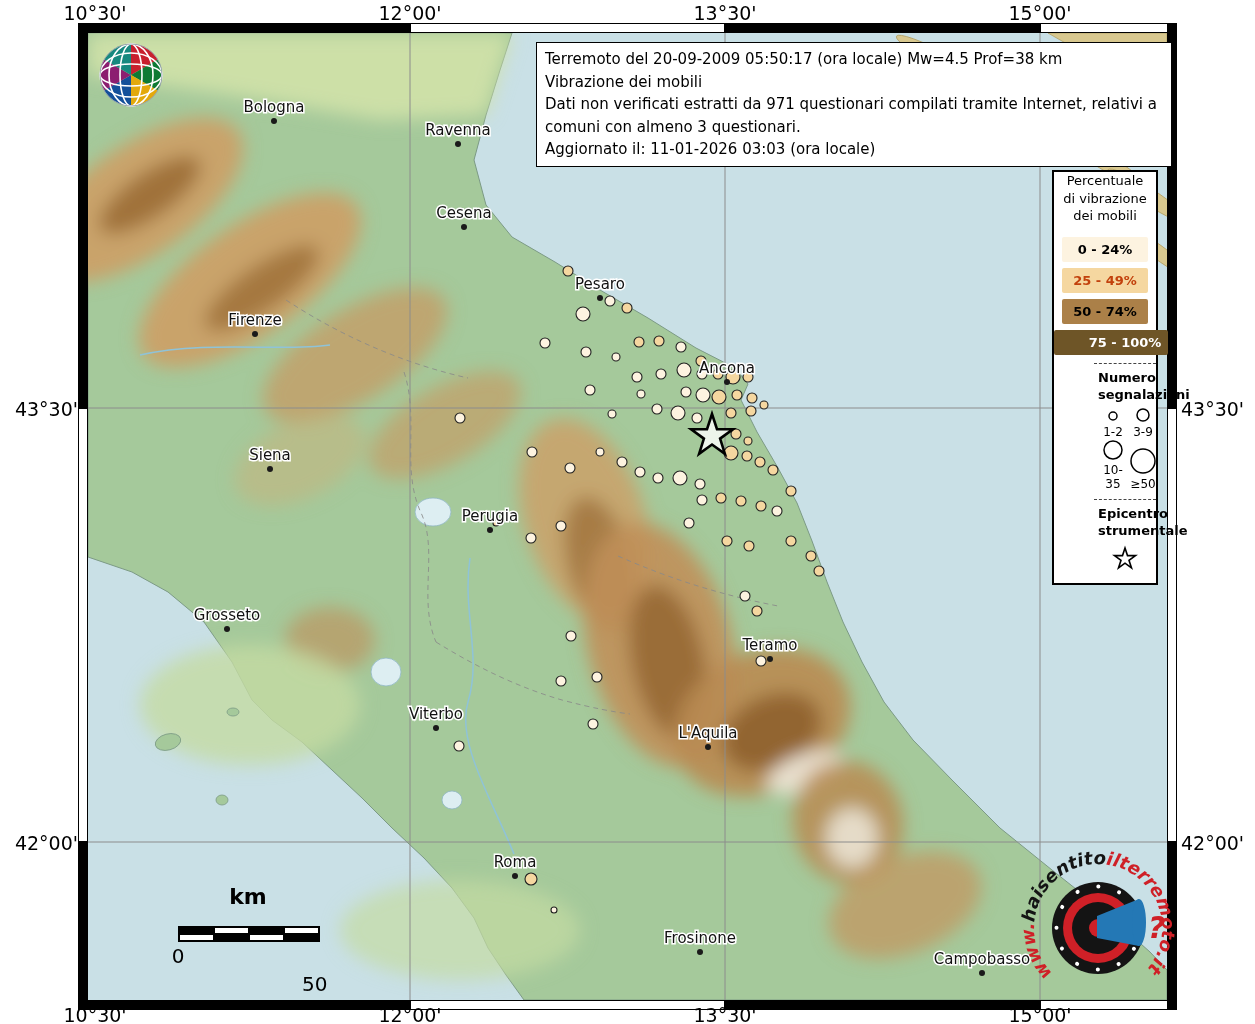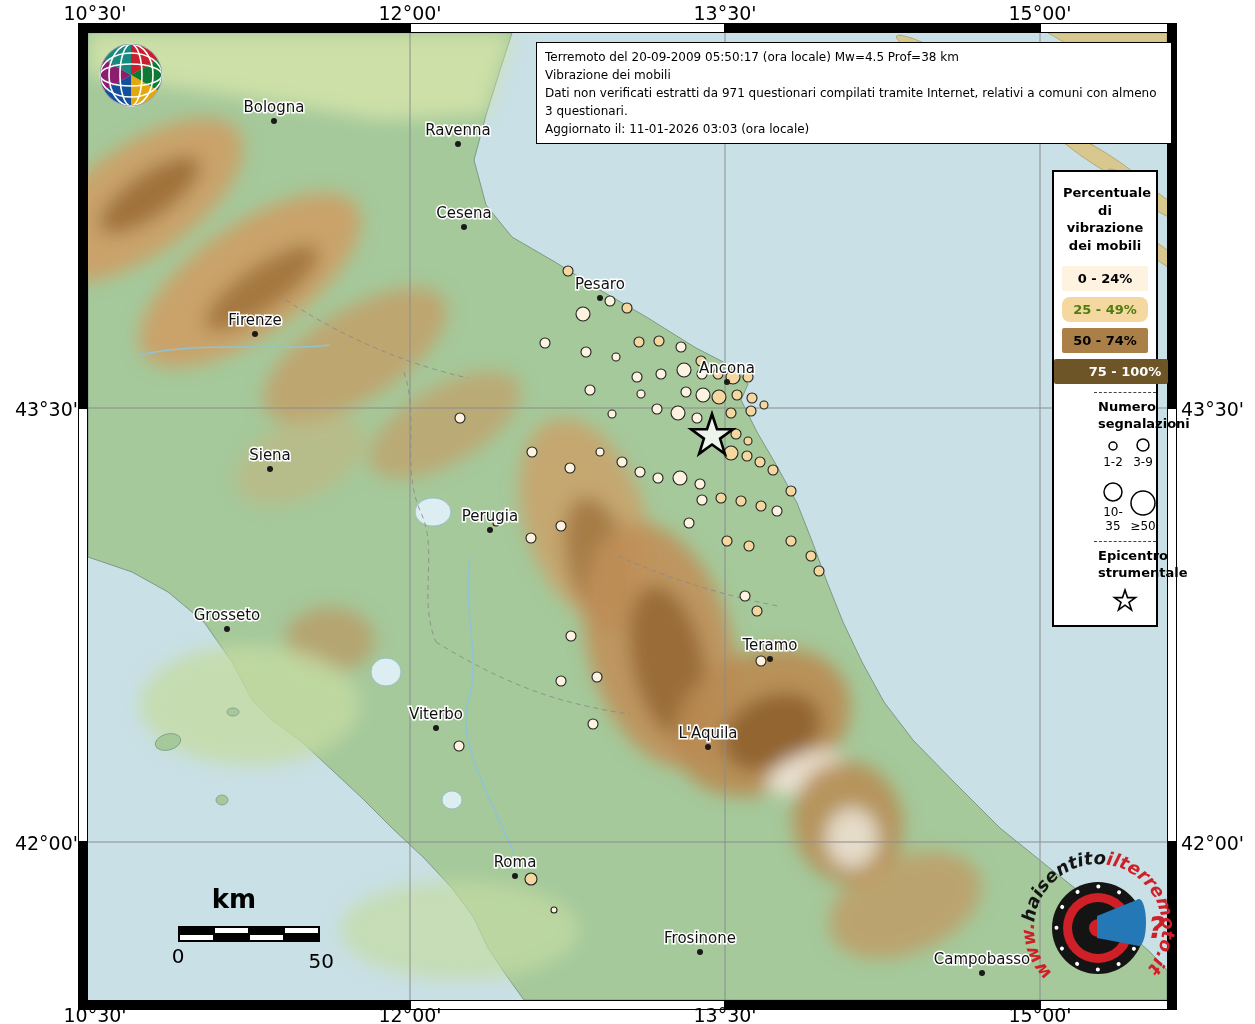--- a/index.html
+++ b/index.html
@@ -25,42 +25,42 @@
   
   #map-area{position:absolute;left:88px;top:33px;width:1079px;height:731px;background:#c9e0e6;outline:1px solid #000;z-index:1;}
   #map-area svg{position:absolute;left:0;top:0;}
   #dyn-layer{pointer-events:none;z-index:3;}
   .city-label{font-size:15px;fill:#111;stroke:#ffffff;stroke-width:3px;paint-order:stroke;font-family:"DejaVu Sans",sans-serif;}
   
   #ingv{position:absolute;left:98px;top:42px;display:flex;align-items:center;gap:11px;z-index:7;}
   #ingv .ingv-text{font-size:10.5px;font-weight:bold;letter-spacing:0.7px;color:#44535f;line-height:1.55;}
   
   #info-box{position:absolute;left:536px;top:42px;width:618px;background:#fff;border:1px solid #000;
-    padding:5px 8px;font-size:12px;line-height:1.5;z-index:6;}
+    padding:5px 8px;font-size:15px;line-height:1.5;z-index:6;}
   
   #legend{position:absolute;left:1052px;top:170px;width:102px;background:#fff;border:2px solid #000;
     z-index:6;text-align:center;font-size:13px;}
-  .lg-title{font-weight:bold;padding:12px 6px 4px;line-height:1.35;width:84px;margin:0 auto;}
+  .lg-title{font-weight:normal;padding:0 6px 4px;line-height:1.35;width:84px;margin:0 auto;}
   .lg-swatches{padding:2px 0 8px;}
   .swatch{width:86px;height:25px;line-height:25px;margin:6px auto 0;font-weight:bold;border-radius:2px;}
   .lg-sec{border-top:1px dashed #444;padding:6px 4px 8px;margin-left:40px;}
   .lg-sub{font-weight:bold;line-height:1.3;margin-bottom:4px;}
-  .sig-grid{display:grid;grid-template-columns:1fr 1fr;row-gap:12px;}
+  .sig-grid{display:grid;grid-template-columns:1fr 1fr;row-gap:0;}
   .sig-cell{display:flex;flex-direction:column;align-items:center;justify-content:flex-end;}
   .sig-label{font-size:12px;margin-top:2px;}
   .sigc{fill:#fff;stroke:#000;stroke-width:1.5px;}
   
   #scalebar{position:absolute;z-index:6;}
-  #sb-unit{position:absolute;left:164px;top:884px;width:140px;text-align:center;font-size:26px;font-weight:bold;}
+  #sb-unit{position:absolute;left:178px;top:884px;width:140px;text-align:center;font-size:22px;font-weight:bold;}
   #sb-bar{position:absolute;left:178px;top:926px;width:140px;height:14px;border:1px solid #000;box-sizing:content-box;
     display:grid;grid-template-columns:repeat(4,1fr);grid-template-rows:7px 7px;}
   .sb-b{background:#000;}
   .sb-w{background:#fff;box-shadow:inset 0 0 0 1px #000;}
   #sb-min{position:absolute;left:170px;top:944px;width:16px;text-align:center;font-size:20px;}
-  #sb-max{position:absolute;left:302px;top:949px;width:32px;text-align:right;font-size:20px;}
+  #sb-max{position:absolute;left:302px;top:972px;width:32px;text-align:left;font-size:20px;}
   
   #watermark{position:absolute;left:1000px;top:838px;z-index:8;}
 </style>
 </head>
 <body>
 
 <div class="frame" id="frame-top">
   <div class="fseg fb" style="left:0;top:0;width:332px;height:10px;"></div>
   <div class="fseg fw" style="left:332px;top:0;width:315px;height:10px;"></div>
   <div class="fseg fb" style="left:647px;top:0;width:315px;height:10px;"></div>
@@ -303,21 +303,21 @@
   <div>Terremoto del 20-09-2009 05:50:17 (ora locale) Mw=4.5 Prof=38 km</div>
   <div>Vibrazione dei mobili</div>
   <div>Dati non verificati estratti da 971 questionari compilati tramite Internet, relativi a comuni con almeno 3 questionari.</div>
   <div>Aggiornato il: 11-01-2026 03:03 (ora locale)</div>
 </div>
 
 <div id="legend">
   <div class="lg-title">Percentuale di vibrazione dei mobili</div>
   <div class="lg-swatches">
     <div class="swatch" style="background: rgb(253, 243, 224); color: rgb(0, 0, 0);">0 - 24%</div>
-    <div class="swatch" style="background: rgb(245, 215, 160); color: #4d7c0f; border-radius: 8px;">25 - 49%</div>
+    <div class="swatch" style="background: rgb(245, 215, 160); color: #c2410c;">25 - 49%</div>
     <div class="swatch" style="background: rgb(171, 128, 72); color: rgb(0, 0, 0);">50 - 74%</div>
     <div class="swatch" style="background: rgb(110, 85, 39); color: rgb(255, 255, 255); padding-left: 28px;">75 - 100%</div>
   </div>
   <div class="lg-sec">
     <div class="lg-sub">Numero segnalazioni</div>
     <div class="sig-grid">
       <div class="sig-cell">
         <svg width="30" height="14">
             <circle class="sigc" cx="15" cy="7" r="4"></circle>
           </svg>

